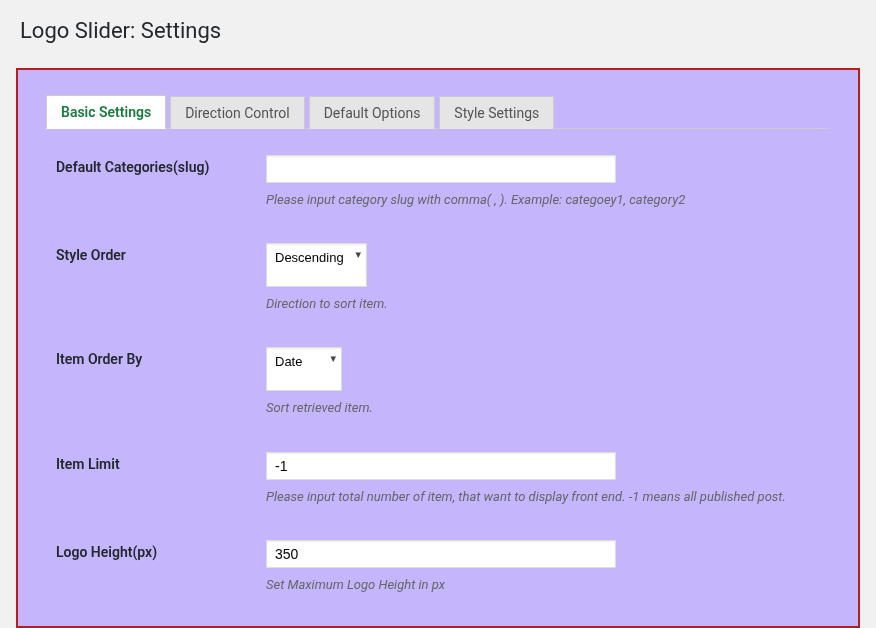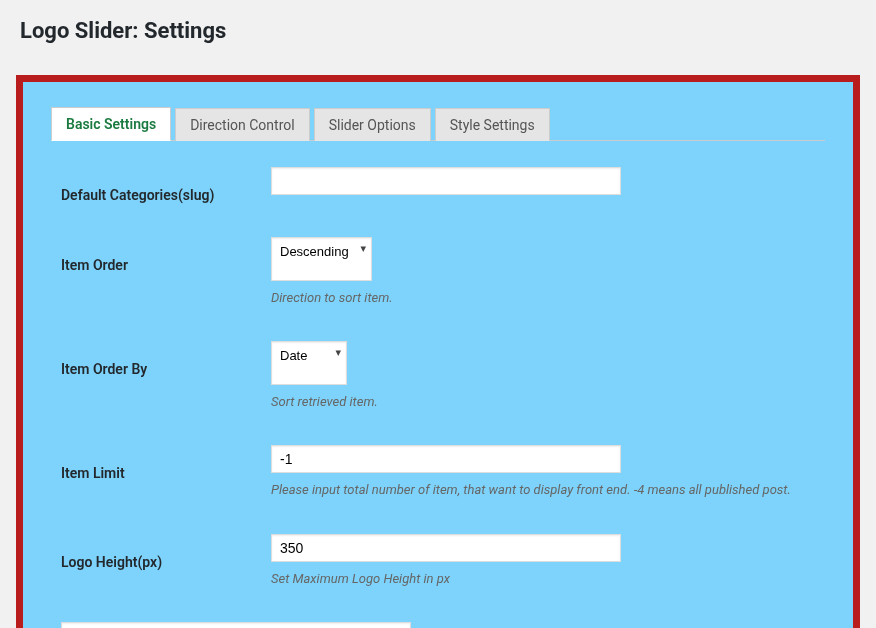--- a/index.html
+++ b/index.html
@@ -7,27 +7,27 @@
       background: #f1f1f1;
       font-family: -apple-system, BlinkMacSystemFont, "Segoe UI", Roboto, Oxygen-Sans, Ubuntu, Cantarell, "Helvetica Neue", sans-serif;
       font-size: 13px;
       color: #444;
       width: 876px;
       height: 628px;
       overflow: hidden;
     }
     .page-title {
       font-size: 22px;
-      font-weight: 700;
+      font-weight: 400;
       color: #23282d;
-      padding: 18px 0 32px 20px;
+      padding: 18px 0 25px 20px;
     }
     .panel {
-      background: #7dd3fc;
-      border: 7px solid #b91c1c;
+      background: #c4b5fd;
+      border: 2px solid #b91c1c;
       margin: 0 16px 0 16px;
       padding: 24px 28px 0 28px;
       height: 560px;
     }
     .tabs {
       border-bottom: 1px solid #ccc;
       margin-bottom: 26px;
       display: flex;
       align-items: flex-end;
     }
@@ -55,21 +55,20 @@
       margin-bottom: 34px;
       padding-left: 10px;
     }
     .field-label {
       width: 210px;
       font-weight: 600;
       color: #23282d;
       font-size: 14px;
       padding-top: 4px;
       flex-shrink: 0;
-      margin-top: 16px;
     }
     .field-control { flex: 1; }
     .text-input {
       border: 1px solid #ddd;
       box-shadow: inset 0 1px 2px rgba(0,0,0,.07);
       padding: 5px 8px;
       font-size: 14px;
       width: 350px;
       height: 28px;
     }
@@ -109,33 +108,34 @@
 </head>
 <body>
 
 <h1 class="page-title">Logo Slider: Settings</h1>
 
 <div class="panel">
 
   <div class="tabs">
     <div class="tab active">Basic Settings</div>
     <div class="tab">Direction Control</div>
-    <div class="tab">Slider Options</div>
+    <div class="tab">Default Options</div>
     <div class="tab">Style Settings</div>
   </div>
 
   <div class="field-row">
     <div class="field-label">Default Categories(slug)</div>
     <div class="field-control">
       <input class="text-input" type="text" value="" style="">
+      <div class="desc">Please input category slug with comma( , ). Example: categoey1, category2</div>
     </div>
   </div>
 
   <div class="field-row">
-    <div class="field-label">Item Order</div>
+    <div class="field-label">Style Order</div>
     <div class="field-control">
       <span class="select-wrap">
         <select class="select">
           <option>Descending</option>
         </select>
       </span>
       <div class="desc">Direction to sort item.</div>
     </div>
   </div>
 
@@ -148,21 +148,21 @@
         </select>
       </span>
       <div class="desc">Sort retrieved item.</div>
     </div>
   </div>
 
   <div class="field-row">
     <div class="field-label">Item Limit</div>
     <div class="field-control">
       <input class="text-input" type="text" value="-1" style="">
-      <div class="desc">Please input total number of item, that want to display front end. -4 means all published post.</div>
+      <div class="desc">Please input total number of item, that want to display front end. -1 means all published post.</div>
     </div>
   </div>
 
   <div class="field-row">
     <div class="field-label">Logo Height(px)</div>
     <div class="field-control">
       <input class="text-input" type="text" value="350" style="">
       <div class="desc">Set Maximum Logo Height in px</div>
     </div>
   </div>

